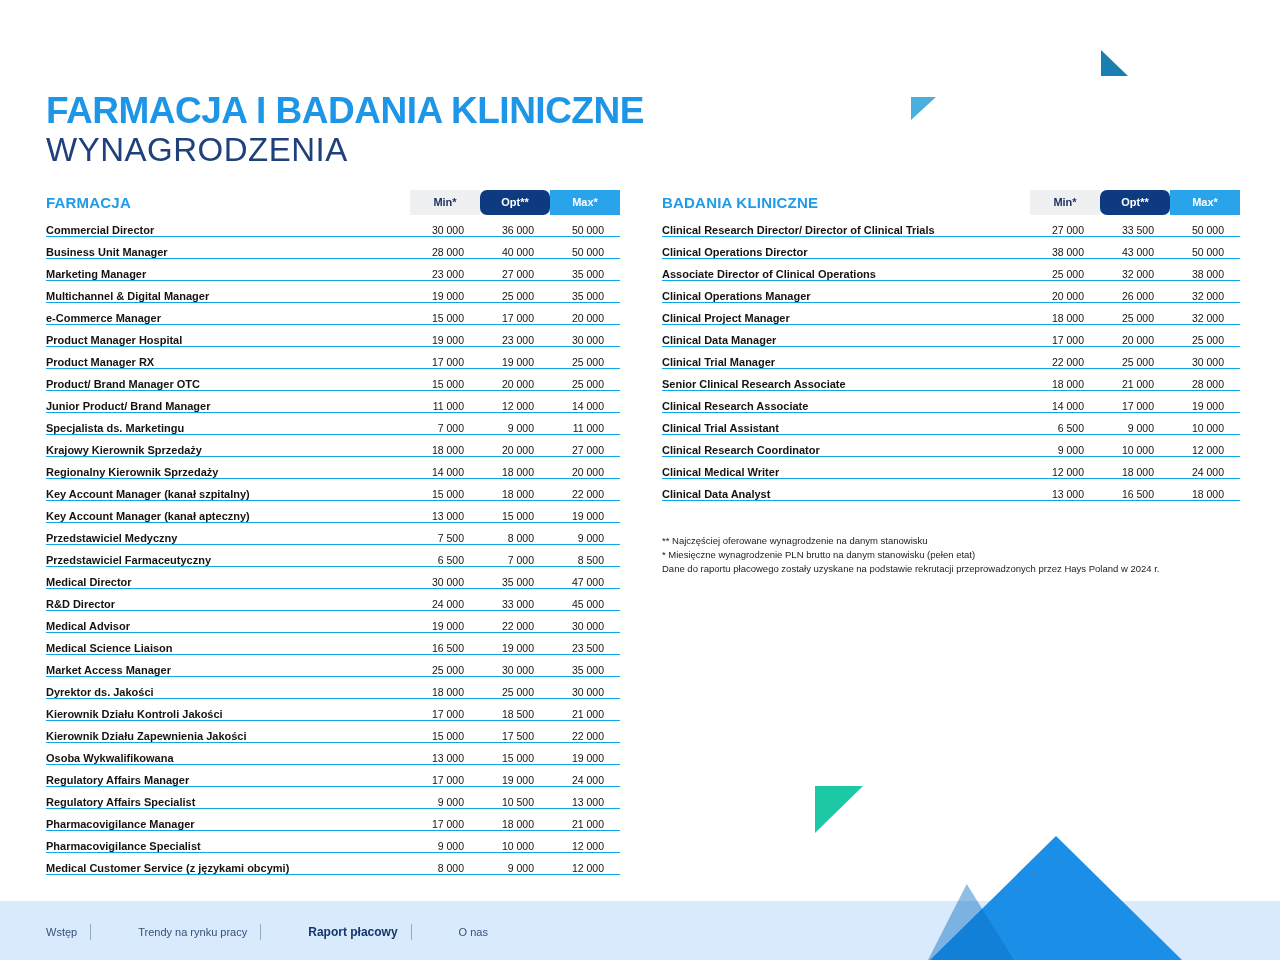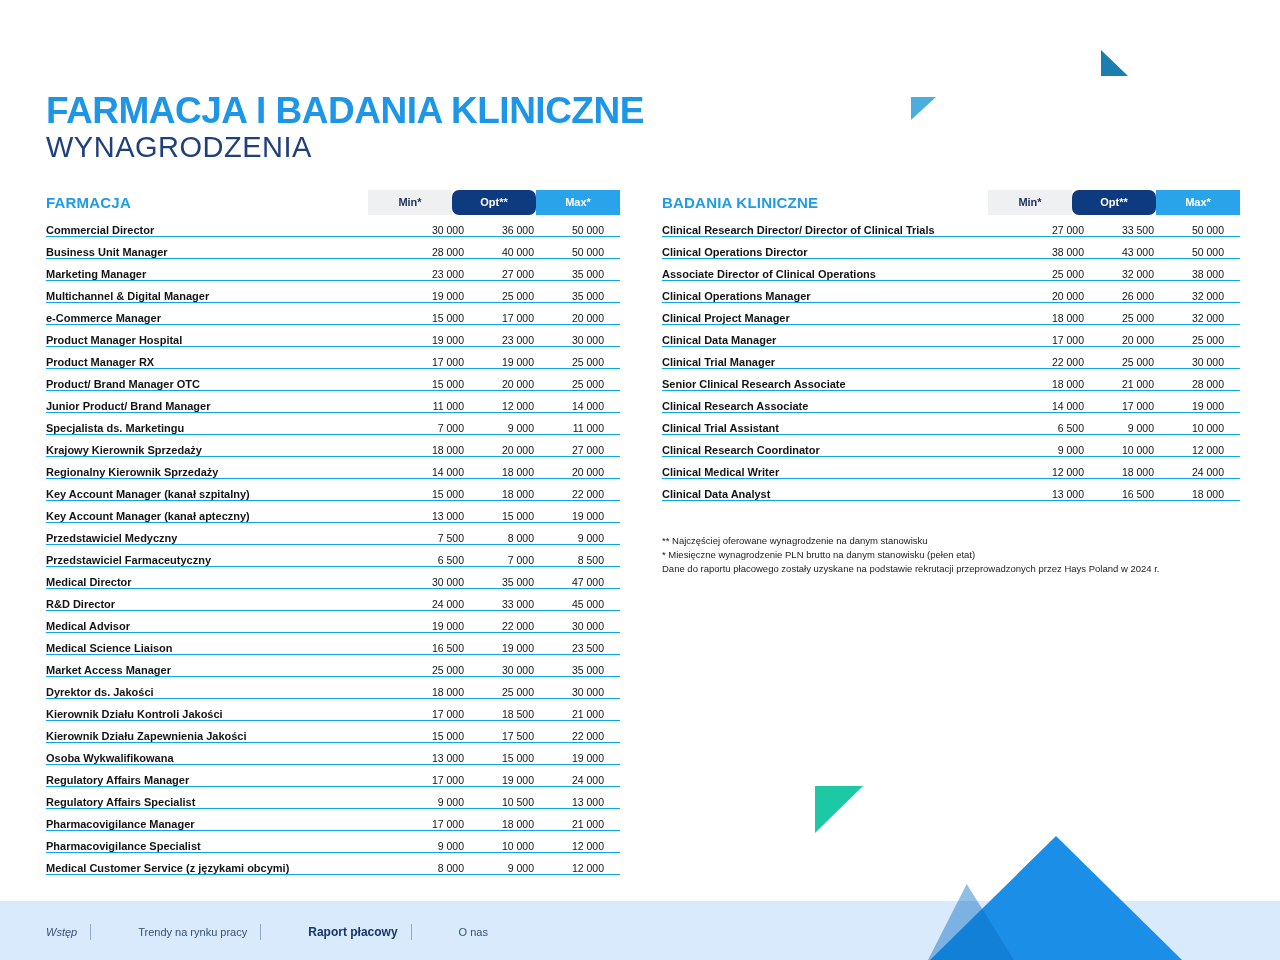--- a/index.html
+++ b/index.html
@@ -11,57 +11,57 @@
     color: #141414;
   }
 
   
   .titleblock { position: absolute; left: 46px; top: 92px; }
   .title-main {
     margin: 0; font-size: 37px; font-weight: bold; letter-spacing: -0.5px;
     color: #1e96e8; line-height: 1.0;
   }
   .title-sub {
-    margin: 4px 0 0 0; font-size: 29px; font-weight: 300; letter-spacing: 0.5px;
+    margin: 4px 0 0 0; font-size: 33px; font-weight: 300; letter-spacing: 0.5px;
     color: #20407c; line-height: 1.0;
   }
 
   
   .tri { position: absolute; }
   .tri-dark  { left: 1101px; top: 50px;  width: 27px;  height: 26px;  background: #1a7fb0; clip-path: polygon(0 0, 100% 100%, 0 100%); }
   .tri-light { left: 911px;  top: 97px;  width: 25px;  height: 23px;  background: #4aaede; clip-path: polygon(0 0, 100% 0, 0 100%); }
   .tri-teal  { left: 815px;  top: 786px; width: 48px;  height: 47px;  background: #1dc9a5; clip-path: polygon(0 0, 100% 0, 0 100%); }
   .tri-big   { left: 930px;  top: 836px; width: 252px; height: 124px; background: #1b8fe8; clip-path: polygon(50% 0, 100% 100%, 0 100%); z-index: 5; }
   .tri-big-shade { left: 928px; top: 884px; width: 86px; height: 76px; background: #0c6fc4; opacity: .45; clip-path: polygon(45% 0, 100% 100%, 0 100%); z-index: 6; }
 
   
   .tbl { position: absolute; top: 190px; }
   .tbl-left  { left: 46px;  width: 574px; }
   .tbl-right { left: 662px; width: 578px; }
 
   .thead { display: flex; align-items: flex-start; height: 25px; }
   .section-title { flex: 1; align-self: center; font-size: 15px; font-weight: bold; color: #1e9be9; letter-spacing: 0.2px; }
-  .col { width: 84px; text-align: center; font-size: 11px; font-weight: bold; line-height: 25px; }
+  .col { width: 70px; text-align: center; font-size: 11px; font-weight: bold; line-height: 25px; }
   .col-min { background: #eef0f2; color: #1c2f5e; }
   .col-opt { background: #0e3a80; color: #ffffff; border-radius: 7px; }
   .col-max { background: #29a4ea; color: #ffffff; }
 
   .trow { display: flex; height: 22px; align-items: flex-end; border-bottom: 1px solid #0ea5e9; }
   .role { flex: 1; font-size: 11px; font-weight: bold; color: #141414; white-space: nowrap; }
   .num  { width: 70px; font-size: 10.5px; text-align: right; padding-right: 16px; color: #141414; }
 
   
   .footnotes { position: absolute; left: 662px; top: 535px; }
   .footnotes p { margin: 0 0 2px 0; font-size: 9.5px; line-height: 12px; color: #222222; }
 
   
   .footer-band { position: absolute; left: 0; top: 901px; width: 1280px; height: 59px; background: #d8eafb; z-index: 1; }
   .footer-nav { position: absolute; left: 46px; top: 924px; display: flex; align-items: center; z-index: 2; }
   .nav-item { padding: 1px 13px; font-size: 11px; color: #33507e; cursor: pointer; line-height: 14px; }
-  .nav-item:first-child { padding-left: 0; font-style: italic; }
+  .nav-item:first-child { padding-left: 0; }
   .nav-item + .nav-item { border-left: 1px solid #8fa9cc; padding-left: 47px; }
   .nav-item.active { font-weight: bold; color: #14356e; font-size: 12px; }
 </style>
 </head>
 <body>
 
 <div class="titleblock">
   <h1 class="title-main">FARMACJA I BADANIA KLINICZNE</h1>
   <h2 class="title-sub">WYNAGRODZENIA</h2>
 </div>

